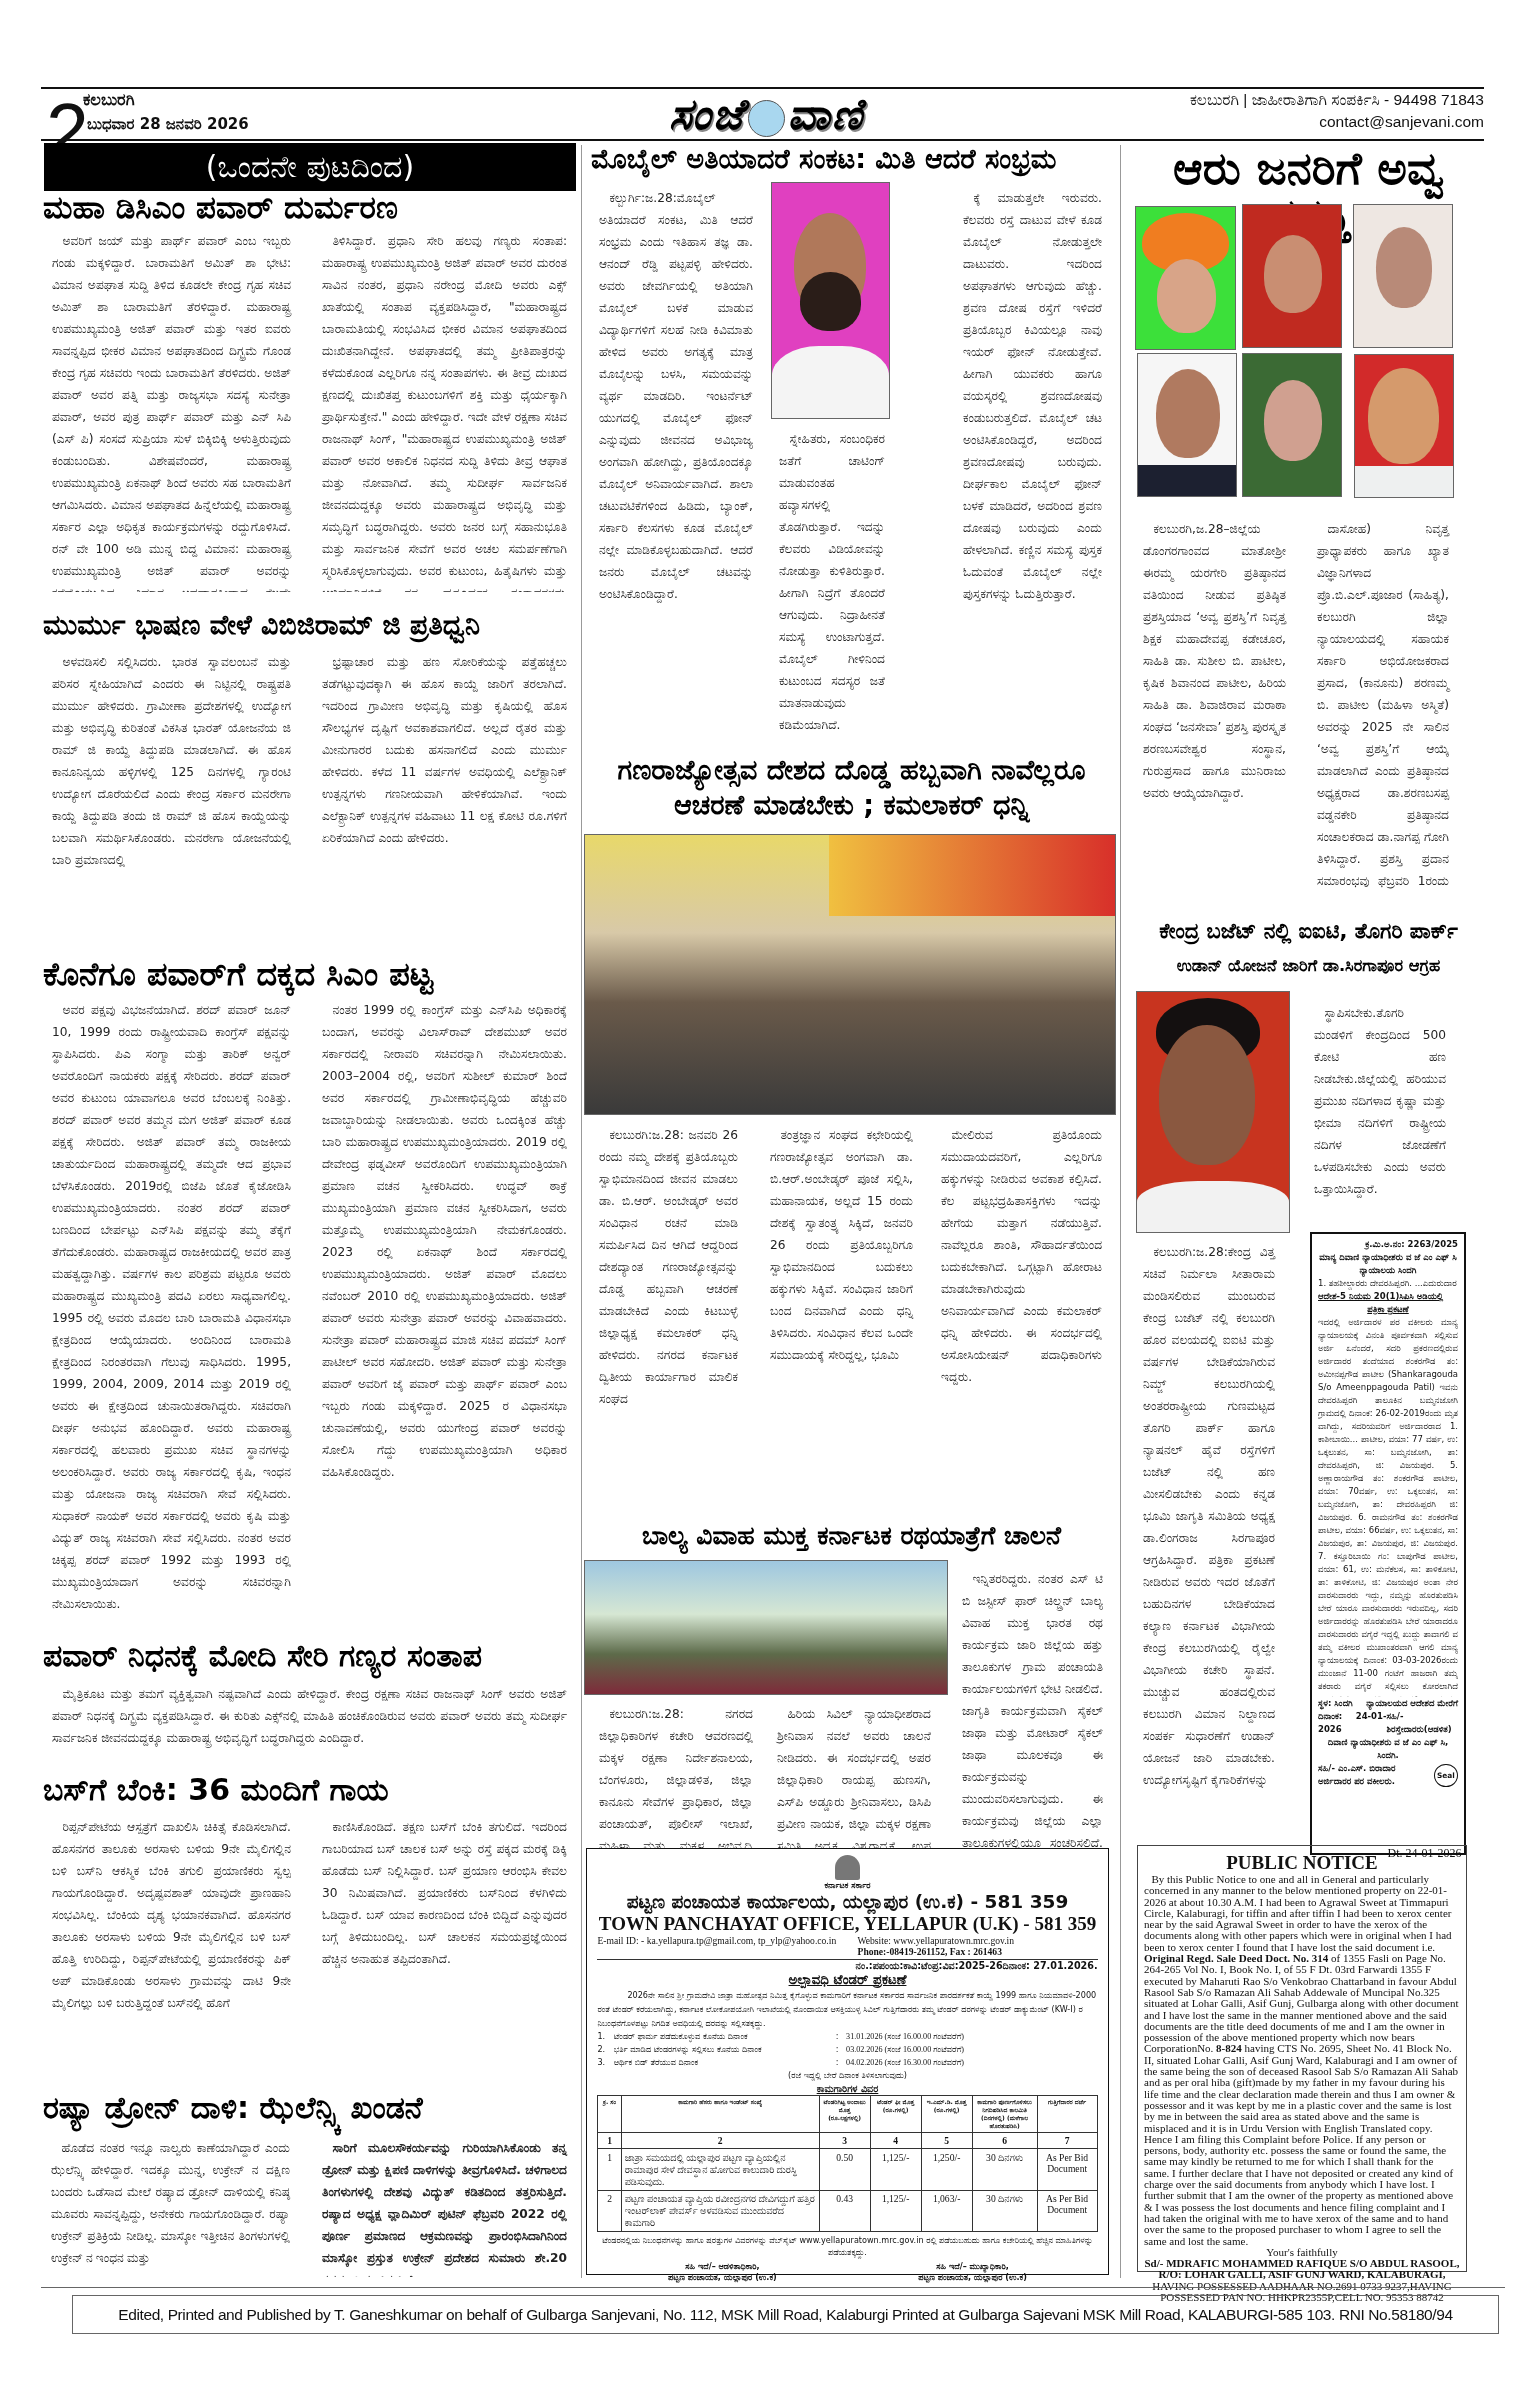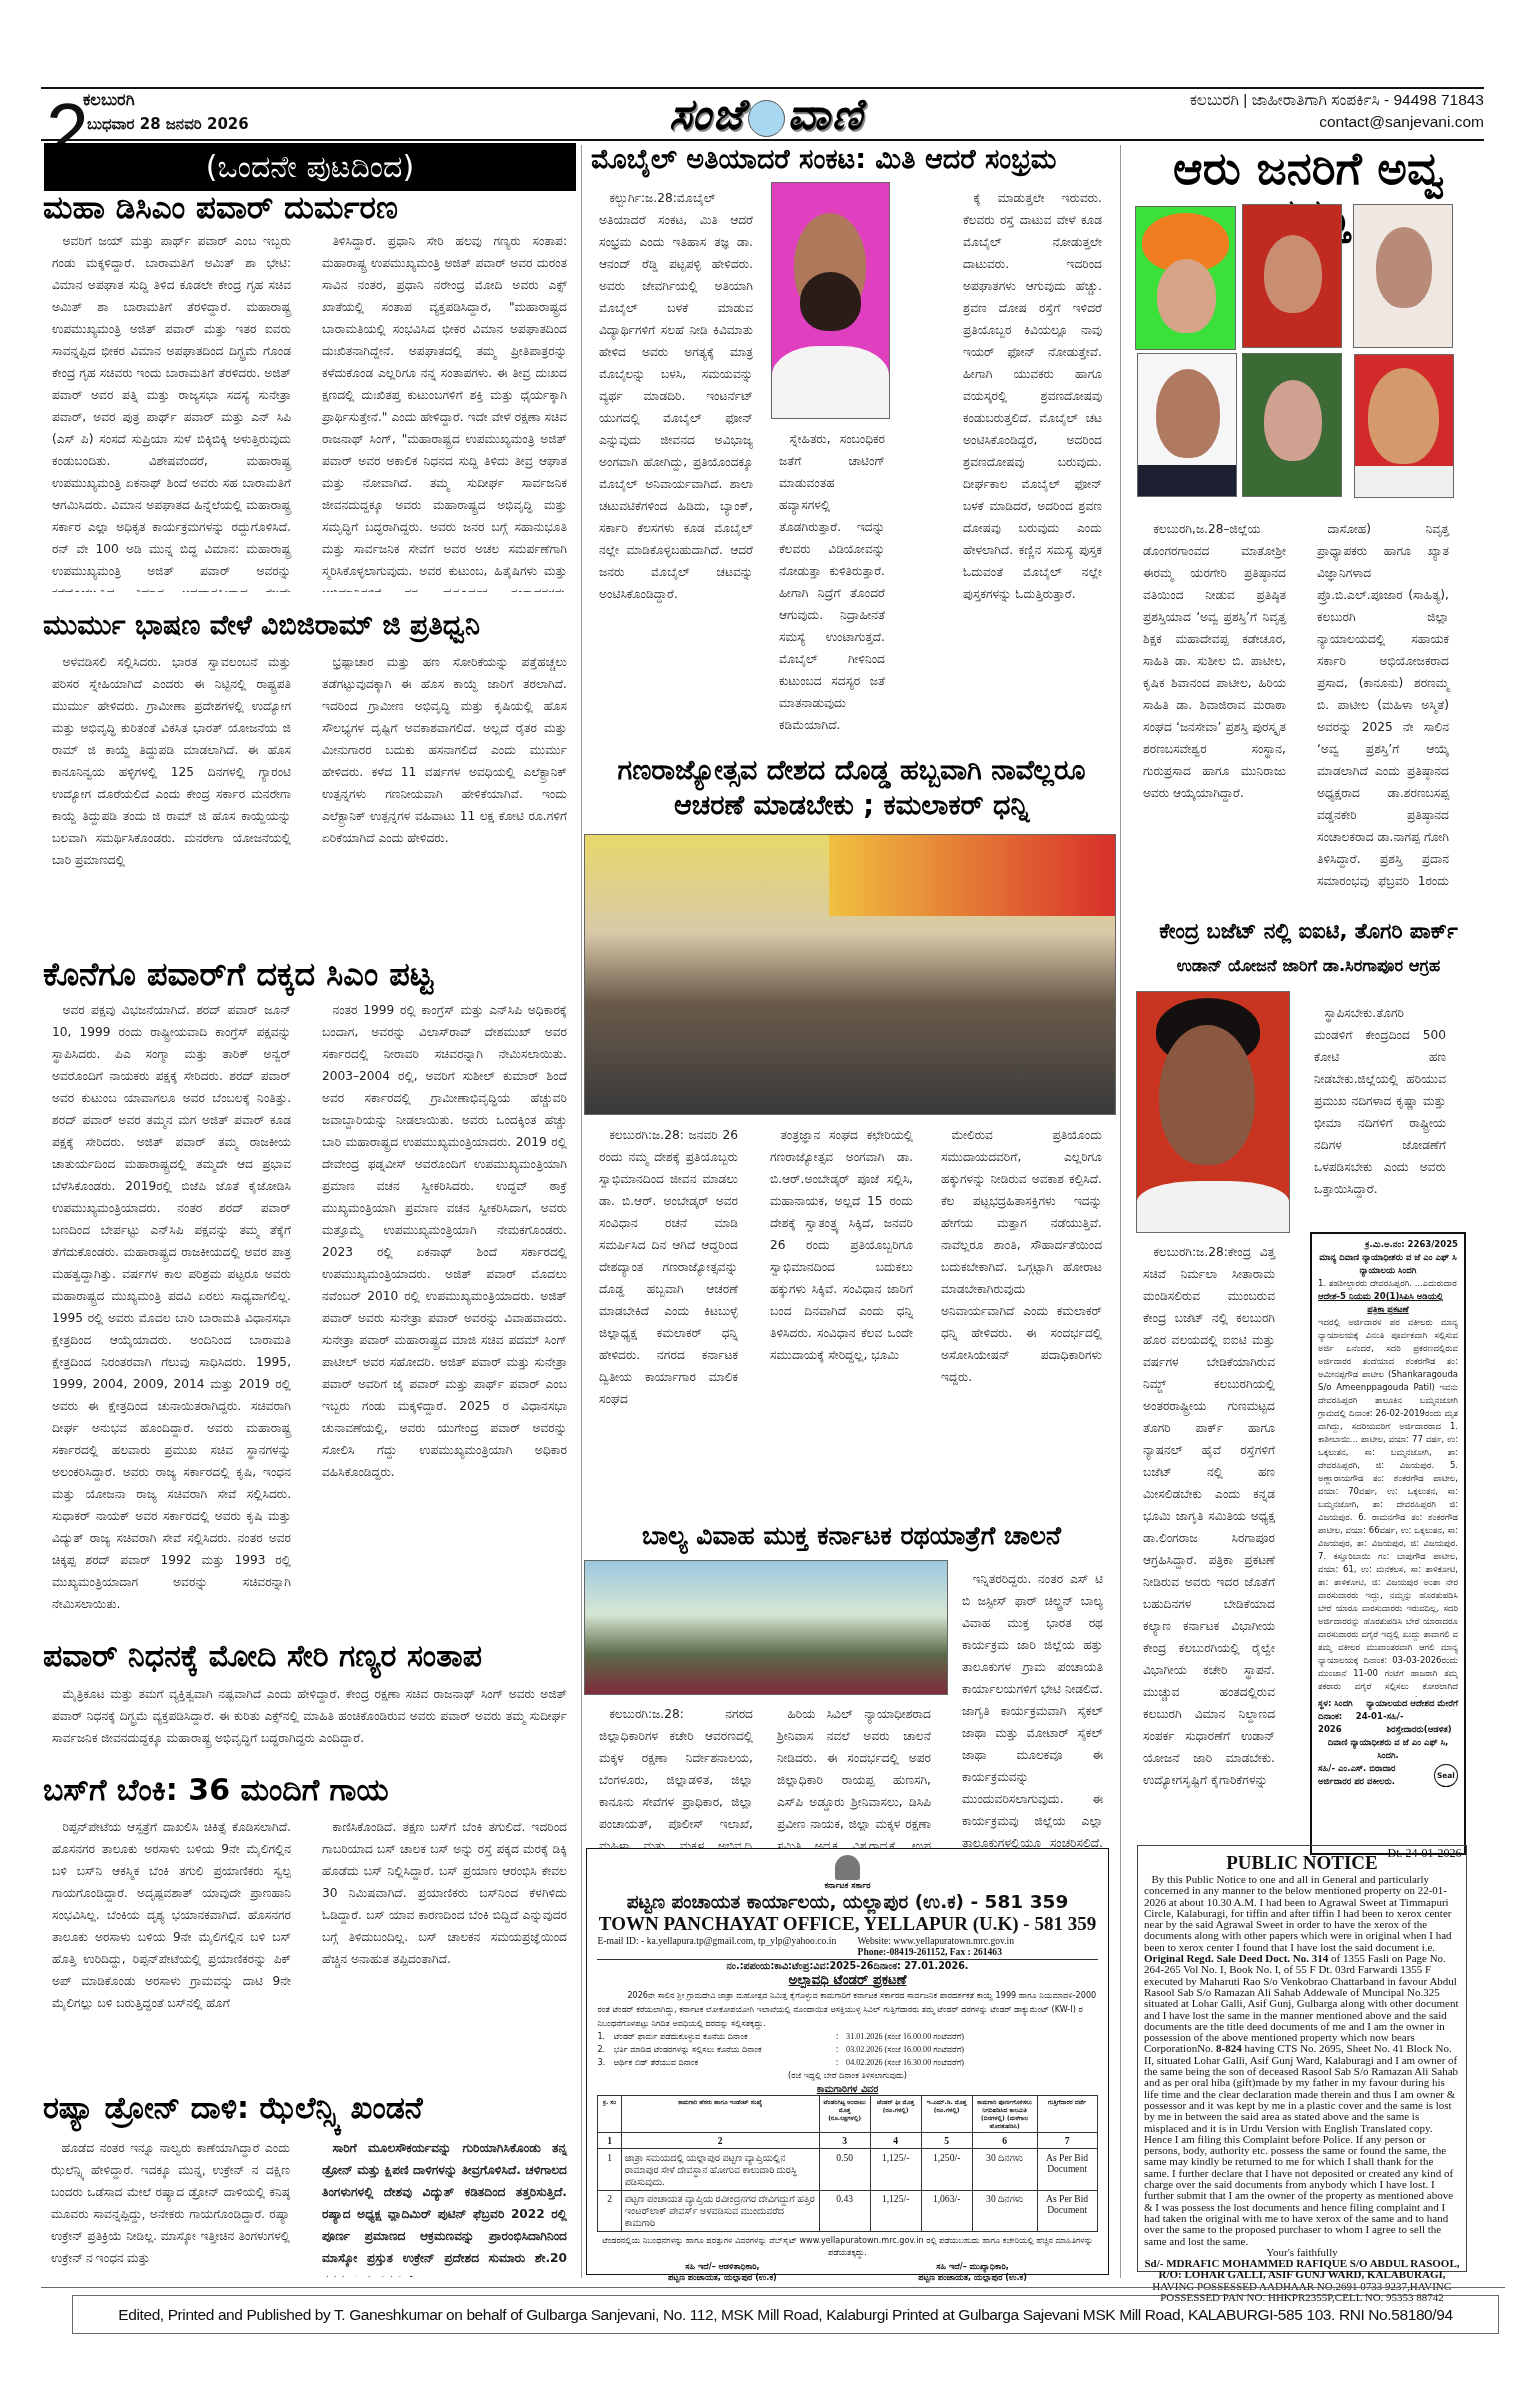--- a/index.html
+++ b/index.html
@@ -144,21 +144,21 @@
   <div style="text-align:center;font-size:8.1px;font-weight:bold;">ಕರ್ನಾಟಕ ಸರ್ಕಾರ</div>
   <div class="ad-title-kn" style="font-size:18.5px;">ಪಟ್ಟಣ ಪಂಚಾಯತ ಕಾರ್ಯಾಲಯ, ಯಲ್ಲಾಪುರ (ಉ.ಕ) - 581 359</div>
   <div class="ad-title-en" style="font-size:19px;">TOWN PANCHAYAT OFFICE, YELLAPUR (U.K) - 581 359</div>
   <div style="display:flex;justify-content:space-between;font-family:'Liberation Serif',serif;font-size:9.6px;">
     <span style="width:48%;">E-mail ID: - ka.yellapura.tp@gmail.com, tp_ylp@yahoo.co.in</span>
     <span style="width:48%;">
       <span style="display:block;">Website: www.yellapuratown.mrc.gov.in</span>
       <span style="display:block;font-weight:bold;">Phone:-08419-261152, Fax : 261463</span>
     </span>
   </div>
-  <div style="display:flex;justify-content:center;font-size:9.6px;font-weight:bold;border-top:0.7px solid #333;margin-top:1.5px;">
+  <div style="display:flex;justify-content:flex-end;font-size:9.6px;font-weight:bold;border-top:0.7px solid #333;margin-top:1.5px;">
     <span>ನಂ.:ಪಪಂಯ:ಕಾವಿ:ಟೆಂಪ್ರ:ವಿವ:2025-26</span>
     <span>ದಿನಾಂಕ: 27.01.2026.</span>
   </div>
   <div style="text-align:center;font-size:13.3px;font-weight:bold;text-decoration:underline;">ಅಲ್ಪಾವಧಿ ಟೆಂಡರ್ ಪ್ರಕಟಣೆ</div>
   <div style="font-size:8.1px;line-height:14px;text-indent:30px;">2026ನೇ ಸಾಲಿನ ಶ್ರೀ ಗ್ರಾಮದೇವಿ ಜಾತ್ರಾ ಮಹೋತ್ಸವ ನಿಮಿತ್ತ ಕೈಗೊಳ್ಳುವ ಕಾಮಗಾರಿಗೆ ಕರ್ನಾಟಕ ಸರ್ಕಾರದ ಸಾರ್ವಜನಿಕ ಪಾರದರ್ಶಕತೆ ಕಾಯ್ದೆ 1999 ಹಾಗೂ ನಿಯಮಾವಳಿ-2000 ರಂತೆ ಟೆಂಡರ್ ಕರೆಯಲಾಗಿದ್ದು, ಕರ್ನಾಟಕ ಲೋಕೋಪಯೋಗಿ ಇಲಾಖೆಯಲ್ಲಿ ನೊಂದಾಯಿತ ಆಸಕ್ತಿಯುಳ್ಳ ಸಿವಿಲ್ ಗುತ್ತಿಗೆದಾರರು ತಮ್ಮ ಟೆಂಡರ್ ದರಗಳನ್ನು ಟೆಂಡರ್ ಡಾಕ್ಯುಮೆಂಟ್ (KW-I) ರ ನಿಬಂಧನೆಗೊಳಪಟ್ಟು ನಿಗದಿತ ಅವಧಿಯಲ್ಲಿ ದರವನ್ನು ಸಲ್ಲಿಸತಕ್ಕದ್ದು.</div>
   <div style="font-size:8.1px;line-height:13.3px;">
     <div style="display:flex;">
         <span style="width:16.3px;">1.</span>
         <span style="width:222px;">ಟೆಂಡರ್ ಫಾರ್ಮ ಪಡೆದುಕೊಳ್ಳುವ ಕೊನೆಯ ದಿನಾಂಕ</span>
         <span style="width:10.4px;">:</span>

